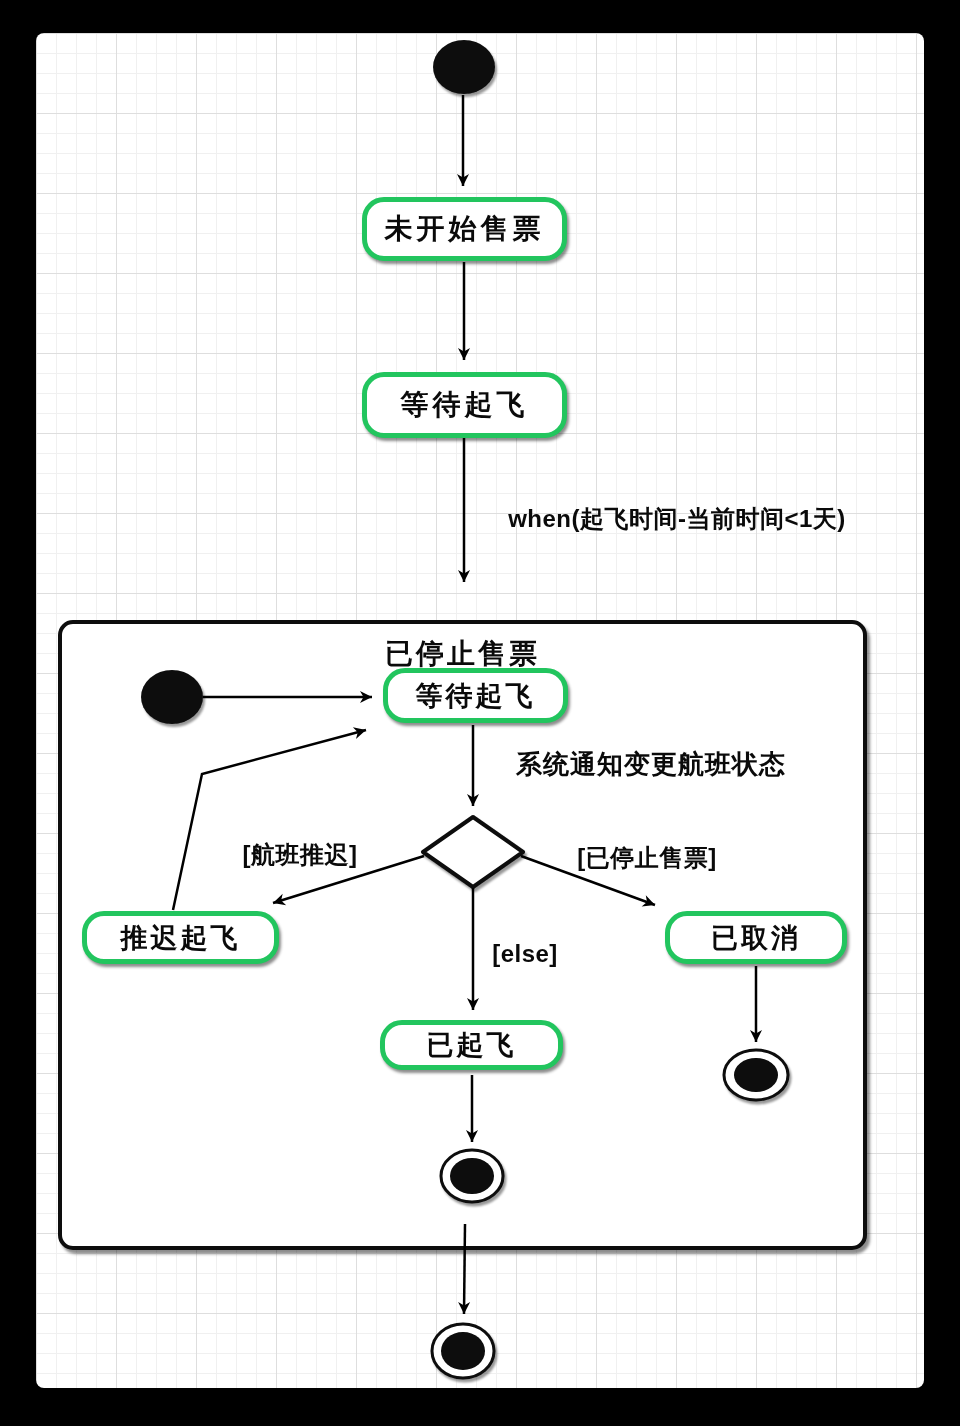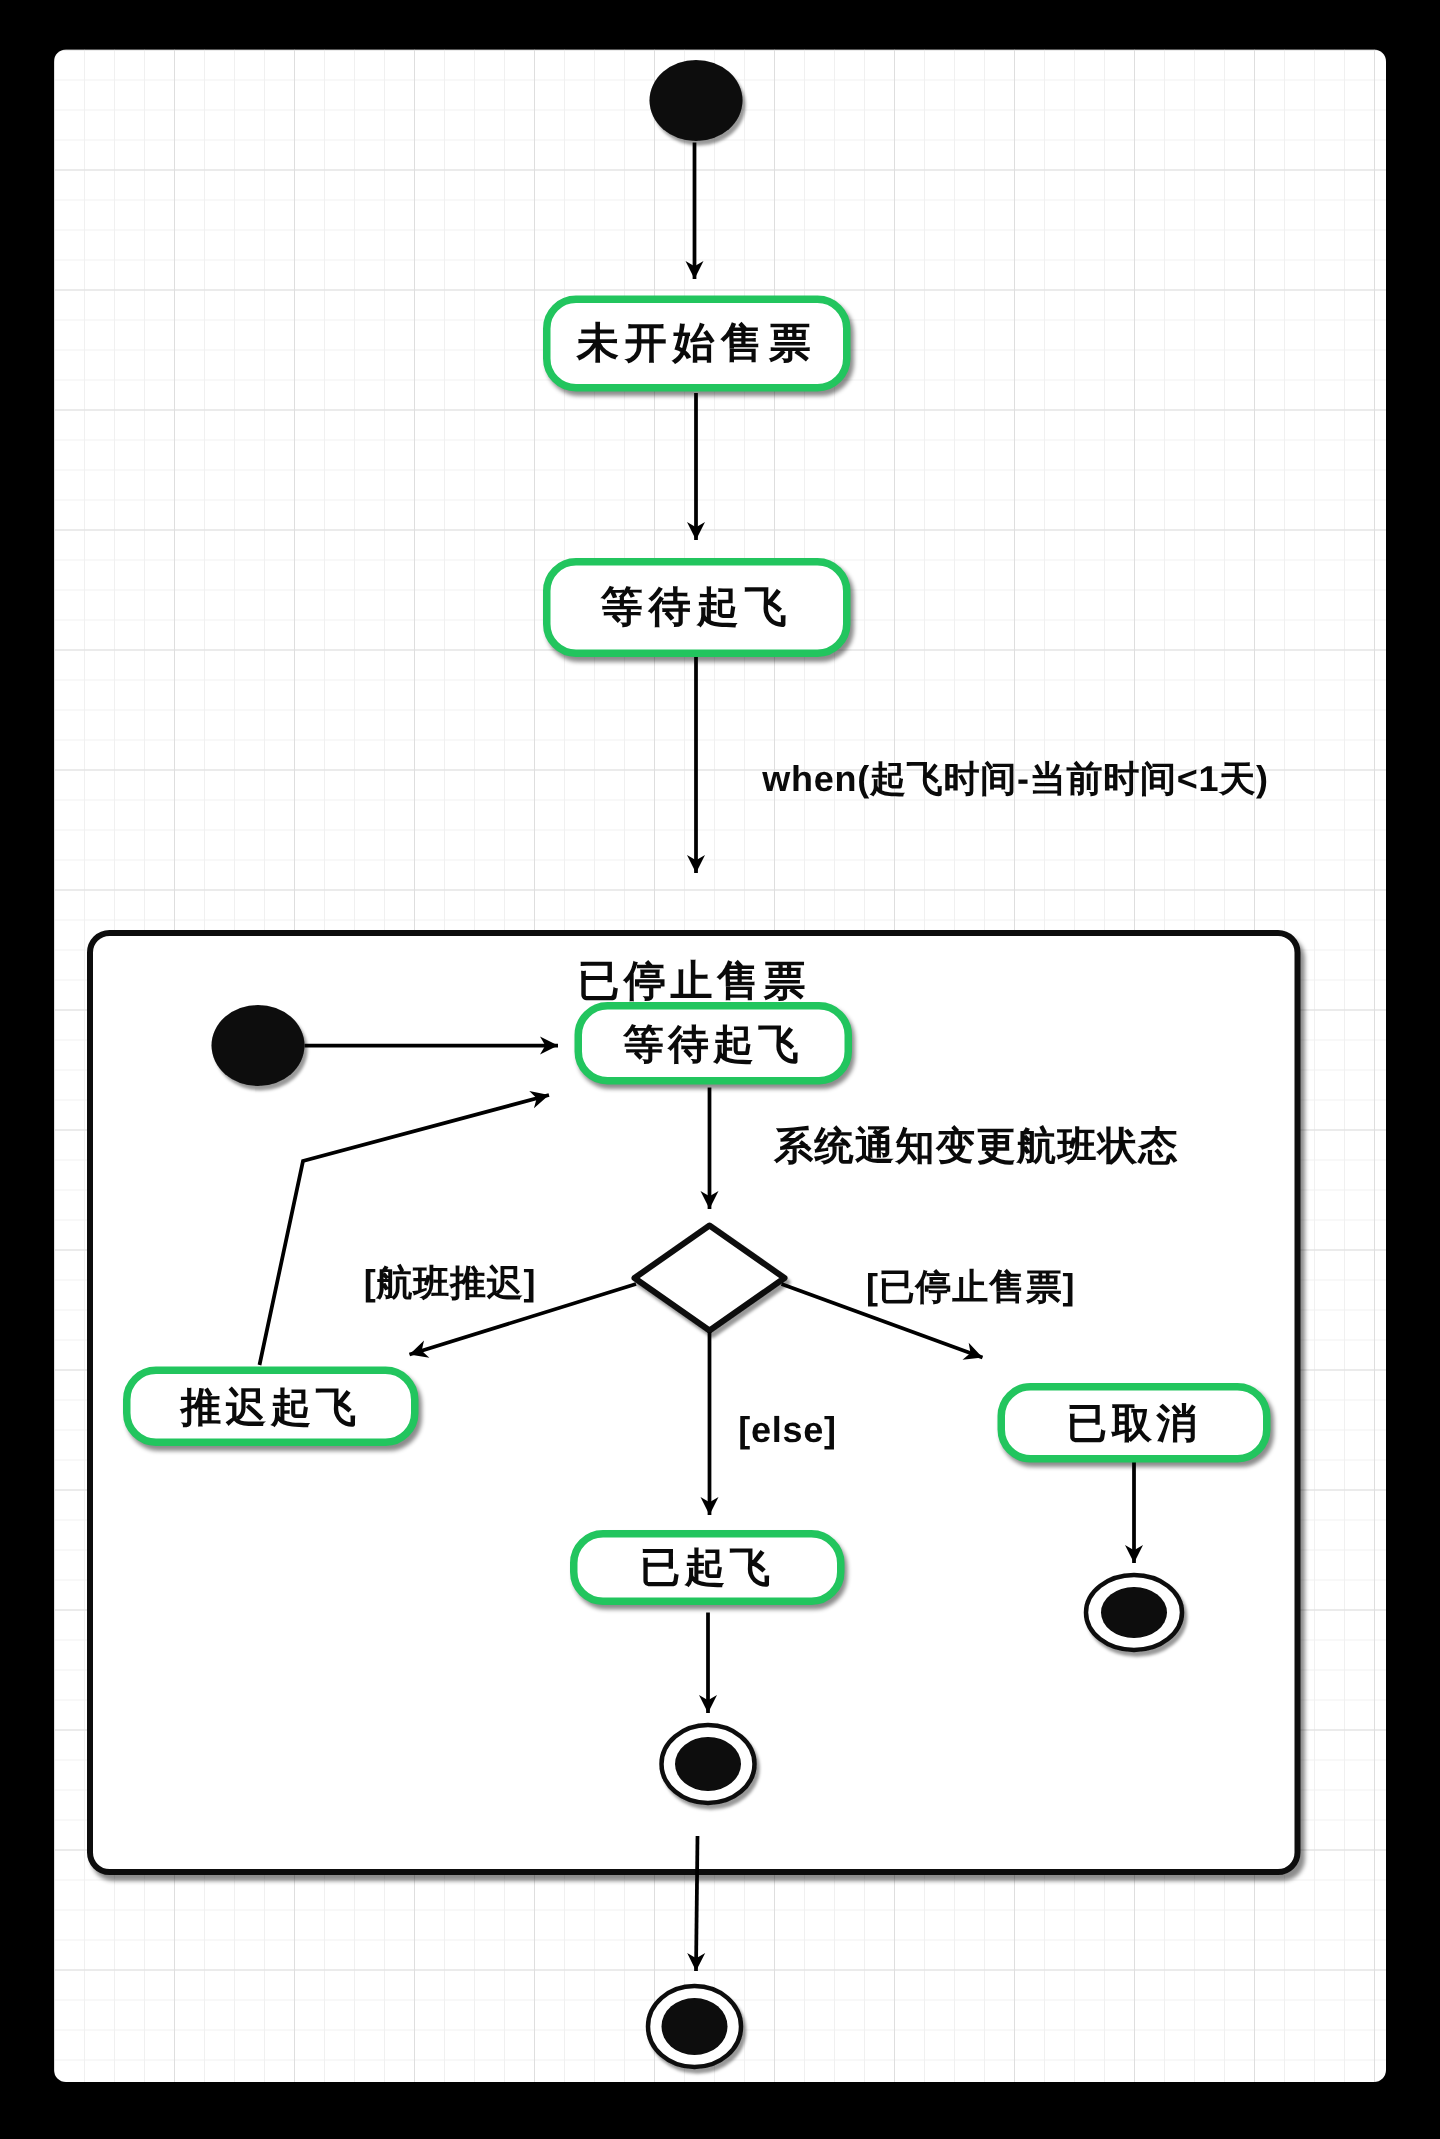--- a/index.html
+++ b/index.html
@@ -116,21 +116,21 @@
   </div>
 
   <div class="state state-sm" style="left:383px;top:668px;width:185px;height:55px;">
     <span>等待起飞</span>
   </div>
 
   <div class="state state-sm" style="left:82px;top:911px;width:197px;height:53px;font-family:Liberation Mono, monospace;">
     <span>推迟起飞</span>
   </div>
 
-  <div class="state state-sm" style="left:665px;top:911px;width:182px;height:53px;margin-top:11px;">
+  <div class="state state-sm" style="left:665px;top:911px;width:182px;height:53px;">
     <span>已取消</span>
   </div>
 
   <div class="state state-sm" style="left:380px;top:1020px;width:183px;height:50px;">
     <span>已起飞</span>
   </div>
 
 
   <div class="edge-label" style="left:677px;top:519px;">when(起飞时间-当前时间&lt;1天)</div>
 

